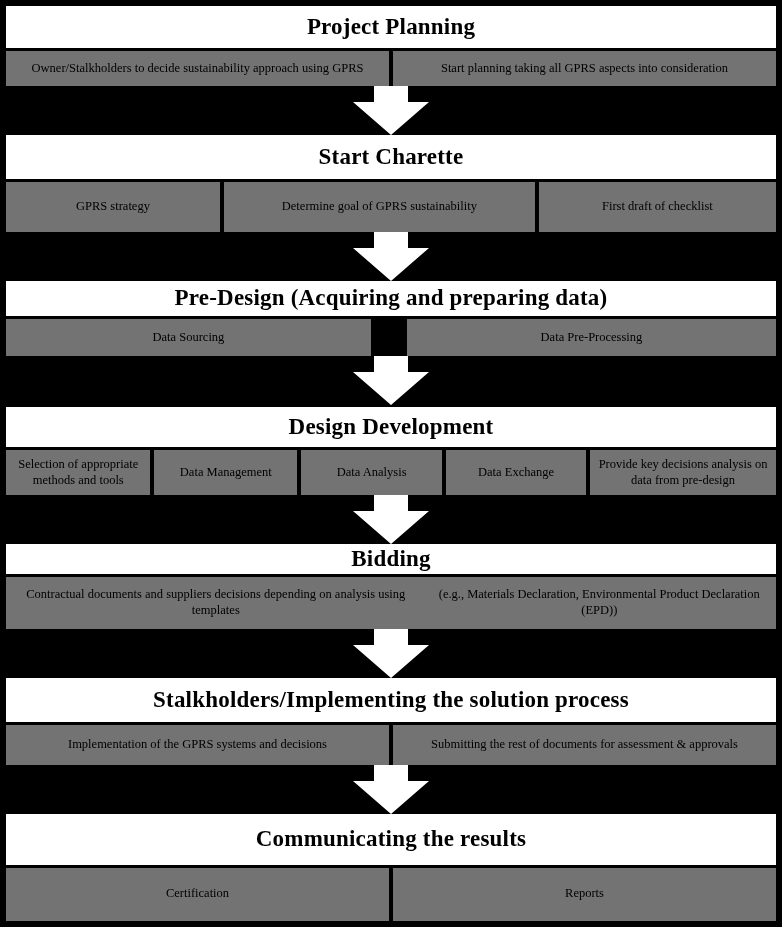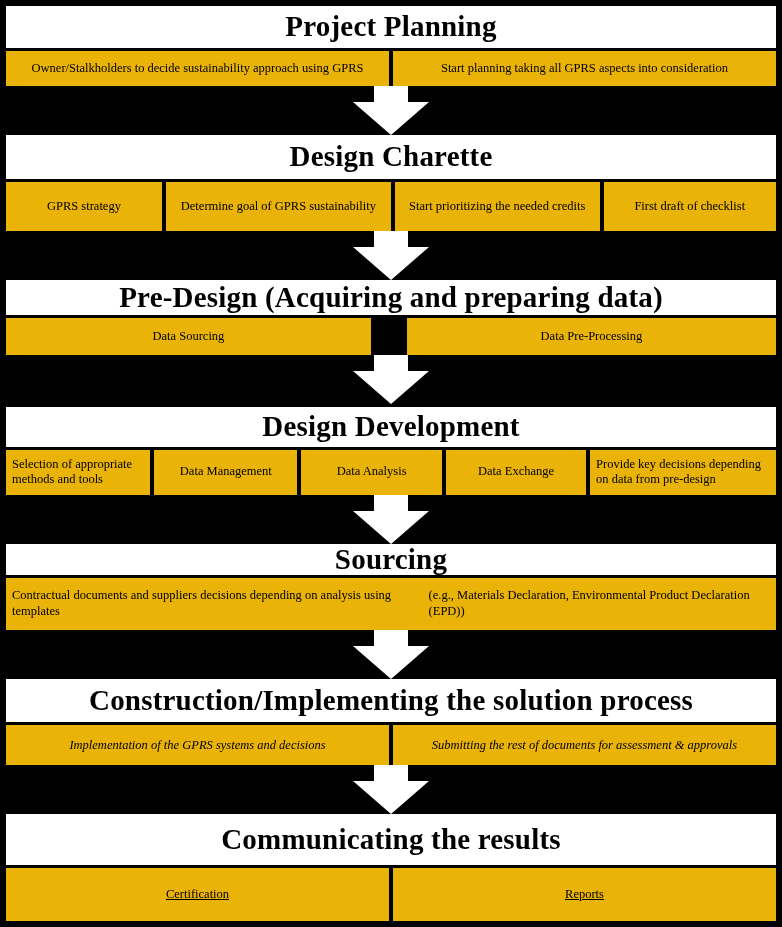--- a/index.html
+++ b/index.html
@@ -9,73 +9,72 @@
     box-sizing: border-box;
     padding: 6px;
     display: flex; flex-direction: column;
     font-family: "Liberation Serif", "DejaVu Serif", serif;
     color: #000000;
   }
   .sec-title {
     background: #ffffff;
     display: flex; align-items: center; justify-content: center;
     font-weight: bold;
-    font-size: 29px;
+    font-size: 23px;
     letter-spacing: 0.2px;
     text-align: center;
   }
   .cells {
     display: flex;
     margin-top: 3px;
     gap: 4px;
   }
   .cell {
-    background: #eab308;
+    background: #737373;
     display: flex; align-items: center; justify-content: center;
-    text-align: left;
+    text-align: center;
     font-size: 12.5px;
     line-height: 1.25;
     padding: 11px 6px;
     box-sizing: border-box;
   }
   .cell.multiline { display: flex; flex-direction: row; justify-content: center; gap: 9px; }
   .band {
     display: flex; justify-content: center; align-items: flex-start;
   }
   .band svg { display: block; }
   
   .t1 { height: 44px; } .r1 { height: 35px; } .b1 { height: 51px; }
   .t2 { height: 46px; } .r2 { height: 52px; } .b2 { height: 50px; }
   .t3 { height: 37px; } .r3 { height: 37px; gap: 36px; } .b3 { height: 54px; }
   .t4 { height: 42px; } .r4 { height: 45px; } .b4 { height: 51px; }
   .t5 { height: 31px; } .r5 { height: 52px; } .b5 { height: 49px; }
-  .t6 { height: 46px; } .r6 { height: 42px; font-style: italic; } .b6 { height: 51px; }
-  .t7 { height: 53px; } .r7 { height: 56px; text-decoration: underline; }
+  .t6 { height: 46px; } .r6 { height: 42px; } .b6 { height: 51px; }
+  .t7 { height: 53px; } .r7 { height: 56px; }
 </style>
 </head>
 <body>
 
 <div class="page">
 
   <div class="sec-title t1">Project Planning</div>
   <div class="cells r1">
     <div class="cell" style="flex:1">Owner/Stalkholders to decide sustainability approach using GPRS</div>
     <div class="cell" style="flex:1">Start planning taking all GPRS aspects into consideration</div>
   </div>
   <div class="band b1">
     <svg width="76" height="49" viewBox="0 0 76 49" aria-hidden="true">
       <polygon points="21,0 55,0 55,16 76,16 38,49 0,16 21,16" fill="#ffffff"></polygon>
     </svg>
   </div>
 
-  <div class="sec-title t2">Design Charette</div>
+  <div class="sec-title t2">Start Charette</div>
   <div class="cells r2">
     <div class="cell" style="flex:156">GPRS strategy</div>
     <div class="cell" style="flex:231">Determine goal of GPRS sustainability</div>
-    <div class="cell" style="flex:209">Start prioritizing the needed credits</div>
     <div class="cell" style="flex:174">First draft of checklist</div>
   </div>
   <div class="band b2">
     <svg width="76" height="49" viewBox="0 0 76 49" aria-hidden="true">
       <polygon points="21,0 55,0 55,16 76,16 38,49 0,16 21,16" fill="#ffffff"></polygon>
     </svg>
   </div>
 
   <div class="sec-title t3">Pre-Design (Acquiring and preparing data)</div>
   <div class="cells r3">
@@ -87,42 +86,42 @@
       <polygon points="21,0 55,0 55,16 76,16 38,49 0,16 21,16" fill="#ffffff"></polygon>
     </svg>
   </div>
 
   <div class="sec-title t4">Design Development</div>
   <div class="cells r4">
     <div class="cell" style="flex:147">Selection of appropriate methods and tools</div>
     <div class="cell" style="flex:145">Data Management</div>
     <div class="cell" style="flex:143">Data Analysis</div>
     <div class="cell" style="flex:142">Data Exchange</div>
-    <div class="cell" style="flex:193">Provide key decisions depending on data from pre-design</div>
+    <div class="cell" style="flex:193">Provide key decisions analysis on data from pre-design</div>
   </div>
   <div class="band b4">
     <svg width="76" height="49" viewBox="0 0 76 49" aria-hidden="true">
       <polygon points="21,0 55,0 55,16 76,16 38,49 0,16 21,16" fill="#ffffff"></polygon>
     </svg>
   </div>
 
-  <div class="sec-title t5">Sourcing</div>
+  <div class="sec-title t5">Bidding</div>
   <div class="cells r5">
     <div class="cell multiline" style="flex:1">
       <span>Contractual documents and suppliers decisions depending on analysis using templates</span>
       <span>(e.g., Materials Declaration, Environmental Product Declaration (EPD))</span>
     </div>
   </div>
   <div class="band b5">
     <svg width="76" height="49" viewBox="0 0 76 49" aria-hidden="true">
       <polygon points="21,0 55,0 55,16 76,16 38,49 0,16 21,16" fill="#ffffff"></polygon>
     </svg>
   </div>
 
-  <div class="sec-title t6">Construction/Implementing the solution process</div>
+  <div class="sec-title t6">Stalkholders/Implementing the solution process</div>
   <div class="cells r6">
     <div class="cell" style="flex:1">Implementation of the GPRS systems and decisions</div>
     <div class="cell" style="flex:1">Submitting the rest of documents for assessment &amp; approvals</div>
   </div>
   <div class="band b6">
     <svg width="76" height="49" viewBox="0 0 76 49" aria-hidden="true">
       <polygon points="21,0 55,0 55,16 76,16 38,49 0,16 21,16" fill="#ffffff"></polygon>
     </svg>
   </div>
 

